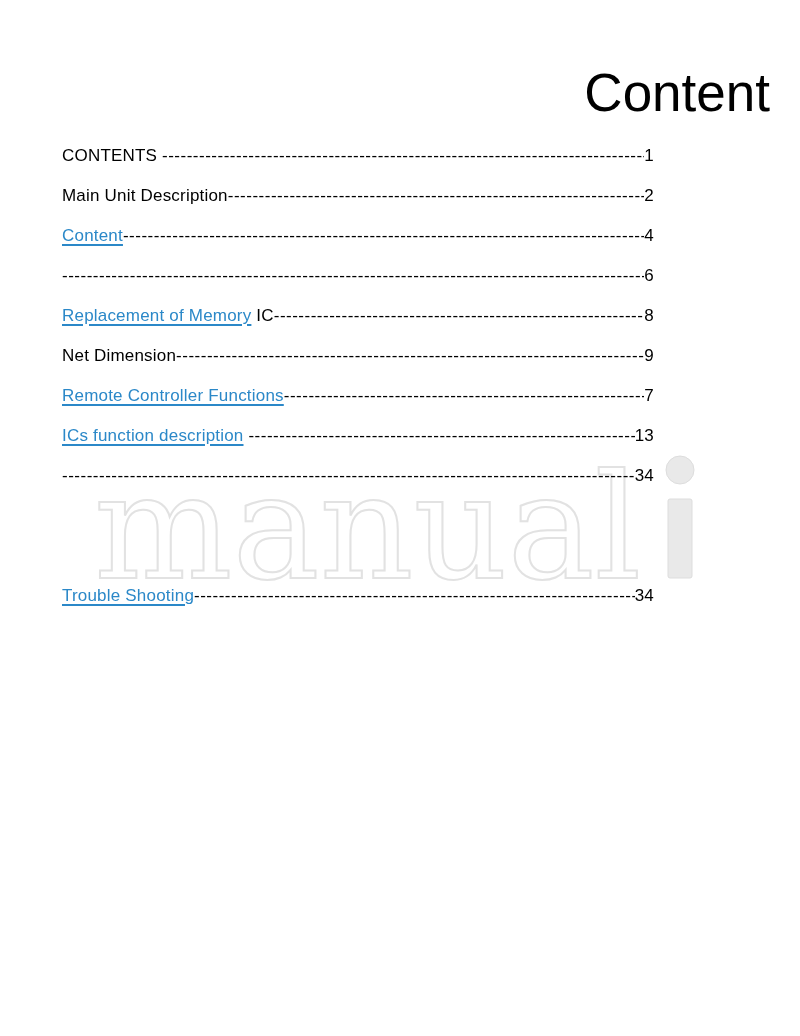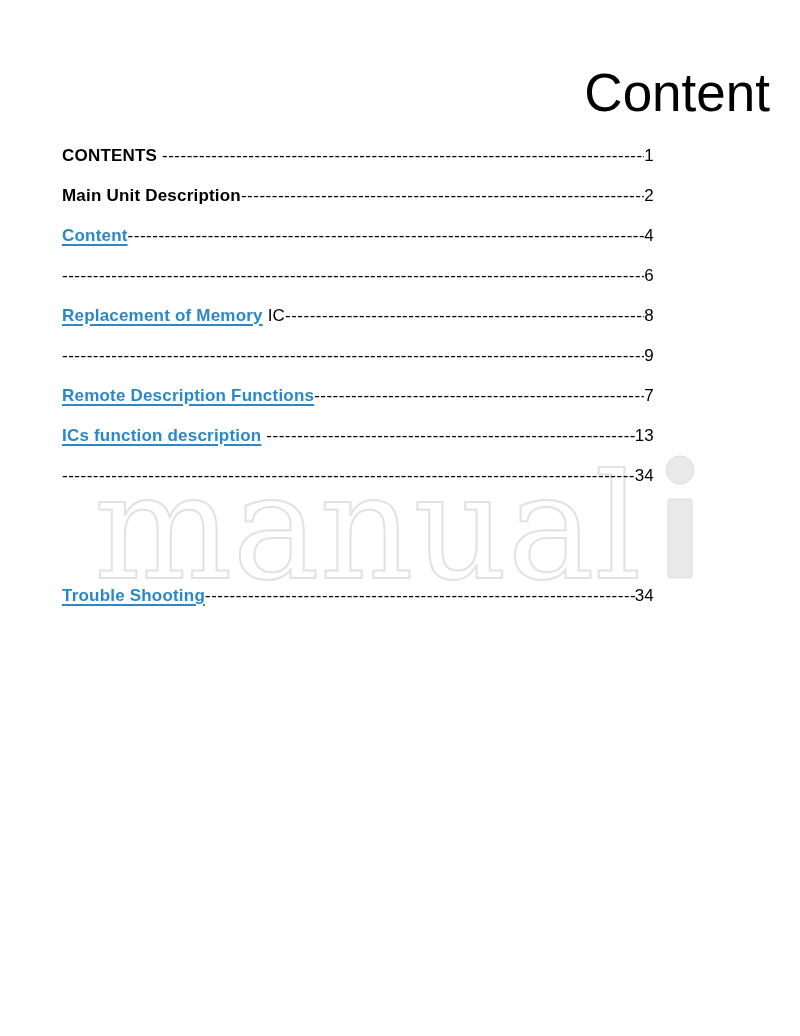--- a/index.html
+++ b/index.html
@@ -49,21 +49,21 @@
     display: flex;
     align-items: baseline;
     height: 40px;
     line-height: 40px;
     font-size: 17px;
     letter-spacing: 0.2px;
     color: #000000;
     white-space: pre;
   }
   .toc-row.gap-before { margin-top: 80px; justify-content: flex-end; }
-  .lbl { flex: 0 0 auto; font-weight: bold; }
+  .lbl { flex: 0 0 auto; }
   .lbl.link {
     color: var(--link-blue, #2b88c8);
     text-decoration: underline;
     text-decoration-thickness: 1.5px;
     text-underline-offset: 3px;
     cursor: pointer;
   }
   .suffix { flex: 0 0 auto; }
   .leader {
     flex: 1 1 auto;
@@ -85,20 +85,20 @@
   </svg>
 
   <div class="doc-title">Content</div>
 
   <div class="toc" id="toc-rows">
       <div class="toc-row"><span class="lbl">CONTENTS</span><span class="suffix"> </span><span class="leader">------------------------------------------------------------------------------------------------------------------------------------------------------------------------------------------------------------------------------------------------</span><span class="page-num">1</span></div>
       <div class="toc-row"><span class="lbl">Main Unit Description</span><span class="leader">------------------------------------------------------------------------------------------------------------------------------------------------------------------------------------------------------------------------------------------------</span><span class="page-num">2</span></div>
       <div class="toc-row"><span class="lbl link">Content</span><span class="leader">------------------------------------------------------------------------------------------------------------------------------------------------------------------------------------------------------------------------------------------------</span><span class="page-num">4</span></div>
       <div class="toc-row"><span class="leader">------------------------------------------------------------------------------------------------------------------------------------------------------------------------------------------------------------------------------------------------</span><span class="page-num">6</span></div>
       <div class="toc-row"><span class="lbl link">Replacement of Memory</span><span class="suffix"> IC</span><span class="leader">------------------------------------------------------------------------------------------------------------------------------------------------------------------------------------------------------------------------------------------------</span><span class="page-num">8</span></div>
-      <div class="toc-row"><span class="leader">------------------------------------------------------------------------------------------------------------------------------------------------------------------------------------------------------------------------------------------------</span><span class="page-num">9</span></div>
-      <div class="toc-row"><span class="lbl link">Remote Description Functions</span><span class="leader">------------------------------------------------------------------------------------------------------------------------------------------------------------------------------------------------------------------------------------------------</span><span class="page-num">7</span></div>
+      <div class="toc-row"><span class="lbl">Net Dimension</span><span class="leader">------------------------------------------------------------------------------------------------------------------------------------------------------------------------------------------------------------------------------------------------</span><span class="page-num">9</span></div>
+      <div class="toc-row"><span class="lbl link">Remote Controller Functions</span><span class="leader">------------------------------------------------------------------------------------------------------------------------------------------------------------------------------------------------------------------------------------------------</span><span class="page-num">7</span></div>
       <div class="toc-row"><span class="lbl link">ICs function description</span><span class="suffix"> </span><span class="leader">------------------------------------------------------------------------------------------------------------------------------------------------------------------------------------------------------------------------------------------------</span><span class="page-num">13</span></div>
       <div class="toc-row"><span class="leader">------------------------------------------------------------------------------------------------------------------------------------------------------------------------------------------------------------------------------------------------</span><span class="page-num">34</span></div>
       <div class="toc-row gap-before"><span class="lbl link">Trouble Shooting</span><span class="leader">------------------------------------------------------------------------------------------------------------------------------------------------------------------------------------------------------------------------------------------------</span><span class="page-num">34</span></div>
     </div>
 
 </div>
 
 </body></html>

